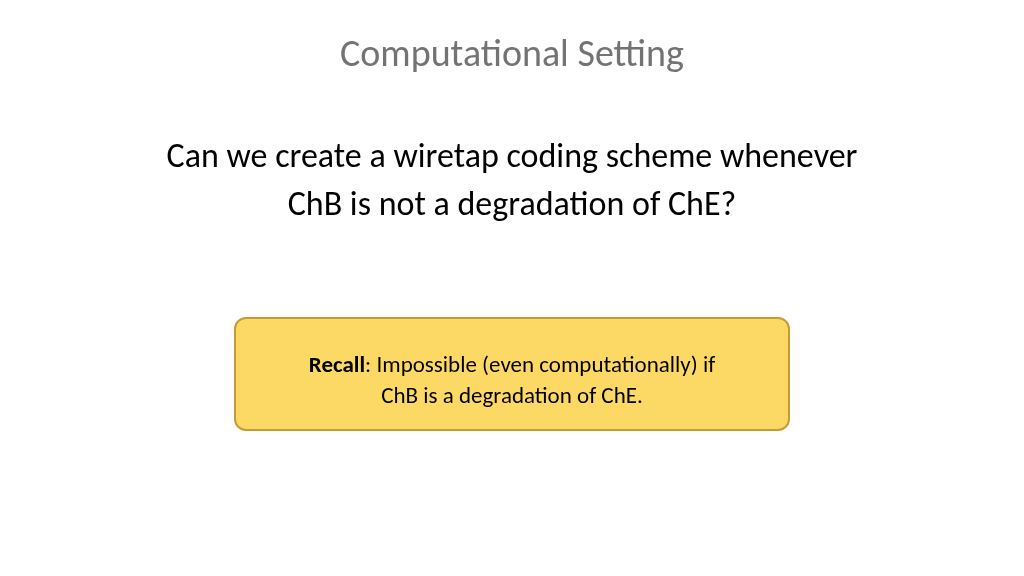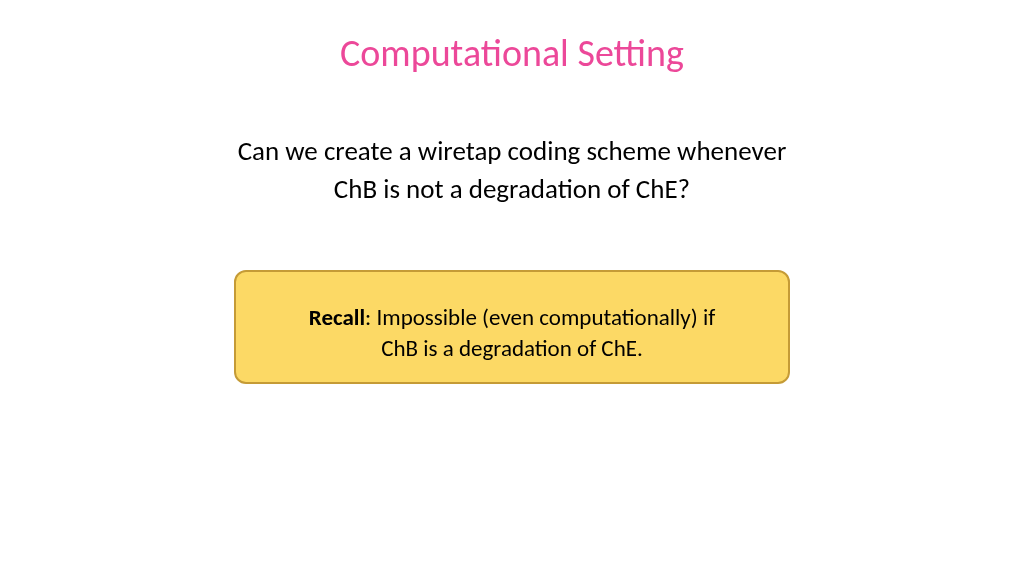--- a/index.html
+++ b/index.html
@@ -18,30 +18,30 @@
     .slide {
       width: 100%;
       height: 100%;
       position: relative;
       padding-top: 30px;
     }
     .title {
       font-size: 38px;
       font-weight: 400;
       text-align: center;
-      color: #ec4899;
+      color: #737373;
       margin-bottom: 56px;
     }
     .question {
-      font-size: 27px;
+      font-size: 34px;
       font-weight: 400;
       text-align: center;
       line-height: 1.4;
       color: #000000;
-      margin-bottom: 62px;
+      margin-bottom: 90px;
     }
     .underline {
       text-align: center;
     }
     .callout-box {
       width: 556px;
       margin: 0 auto;
       background: #fcd965;
       border: 2px solid #c59b36;
       border-radius: 12px;

